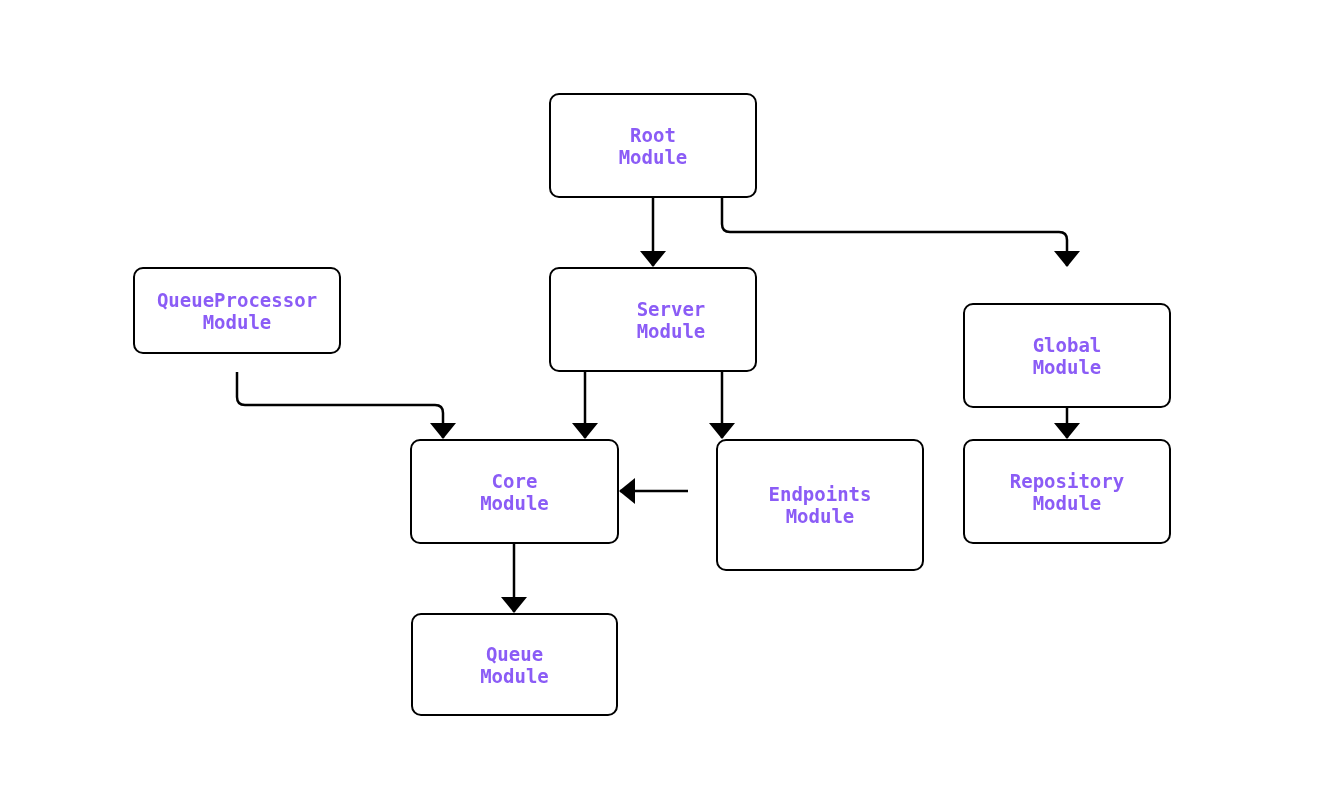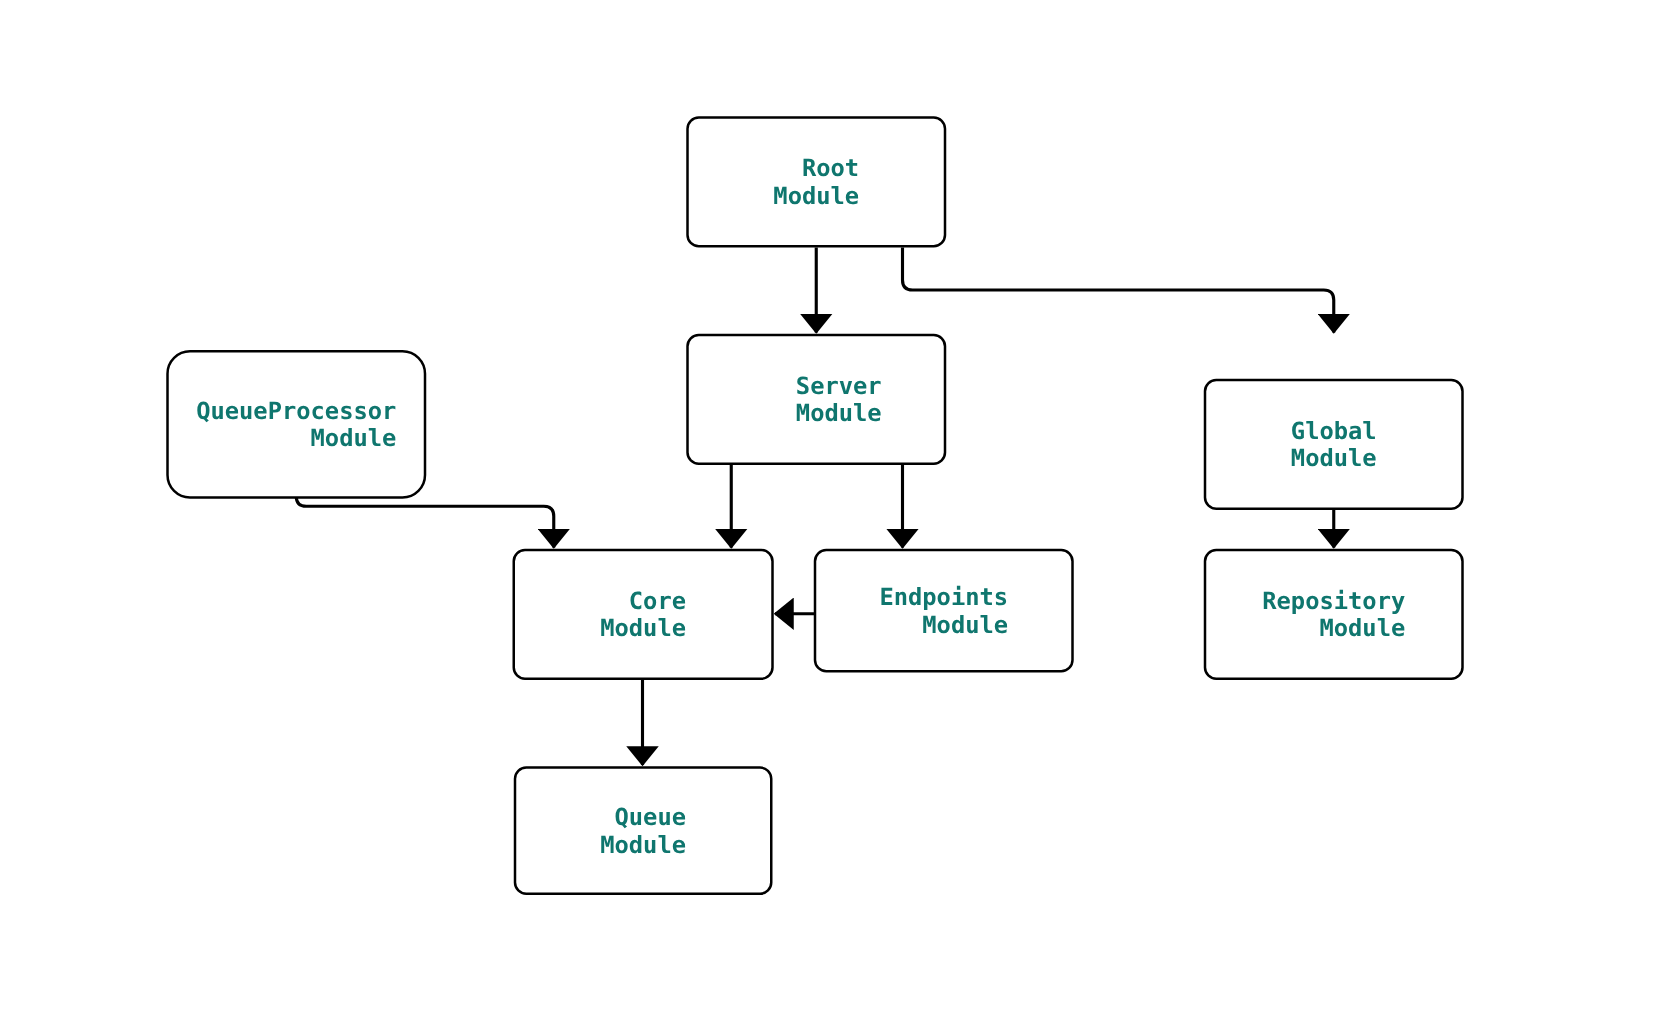--- a/index.html
+++ b/index.html
@@ -34,22 +34,22 @@
     border: 2.5px solid #000000;
     border-radius: 10px;
     display: flex;
     align-items: center;
     justify-content: center;
   }
   .node-label {
     font-weight: bold;
     font-size: 19px;
     line-height: 22px;
-    color: #0f766e;
-    text-align: right;
+    color: #8b5cf6;
+    text-align: center;
     white-space: pre-line;
   }
 </style>
 </head>
 <body>
 
 <div class="canvas">
 
   <svg class="edges" viewBox="0 0 1337 809" xmlns="http://www.w3.org/2000/svg">
     <defs>
@@ -66,41 +66,41 @@
     <path class="edge" d="M688,491 L620,491" marker-end="url(#arrow)"></path>
     <path class="edge" d="M1067,372 L1067,438" marker-end="url(#arrow)"></path>
     <path class="edge" d="M514,544 L514,612" marker-end="url(#arrow)"></path>
   </svg>
 
   <div class="node" style="left:549px; top:93px; width:208px; height:105px;">
     <span class="node-label">Root
 Module</span>
   </div>
 
-  <div class="node" style="left:133px; top:280px; width:208px; height:119px;border-radius:19px;">
+  <div class="node" style="left:133px; top:267px; width:208px; height:87px;">
     <span class="node-label">QueueProcessor
 Module</span>
   </div>
 
   <div class="node" style="left:549px; top:267px; width:208px; height:105px;padding-left:36px;">
     <span class="node-label">Server
 Module</span>
   </div>
 
   <div class="node" style="left:963px; top:267px; width:208px; height:105px;margin-top:36px;">
     <span class="node-label">Global
 Module</span>
   </div>
 
   <div class="node" style="left:410px; top:439px; width:209px; height:105px;">
     <span class="node-label">Core
 Module</span>
   </div>
 
-  <div class="node" style="left:651px; top:439px; width:208px; height:99px;">
+  <div class="node" style="left:716px; top:439px; width:208px; height:132px;">
     <span class="node-label">Endpoints
 Module</span>
   </div>
 
   <div class="node" style="left:963px; top:439px; width:208px; height:105px;">
     <span class="node-label">Repository
 Module</span>
   </div>
 
   <div class="node" style="left:411px; top:613px; width:207px; height:103px;">

